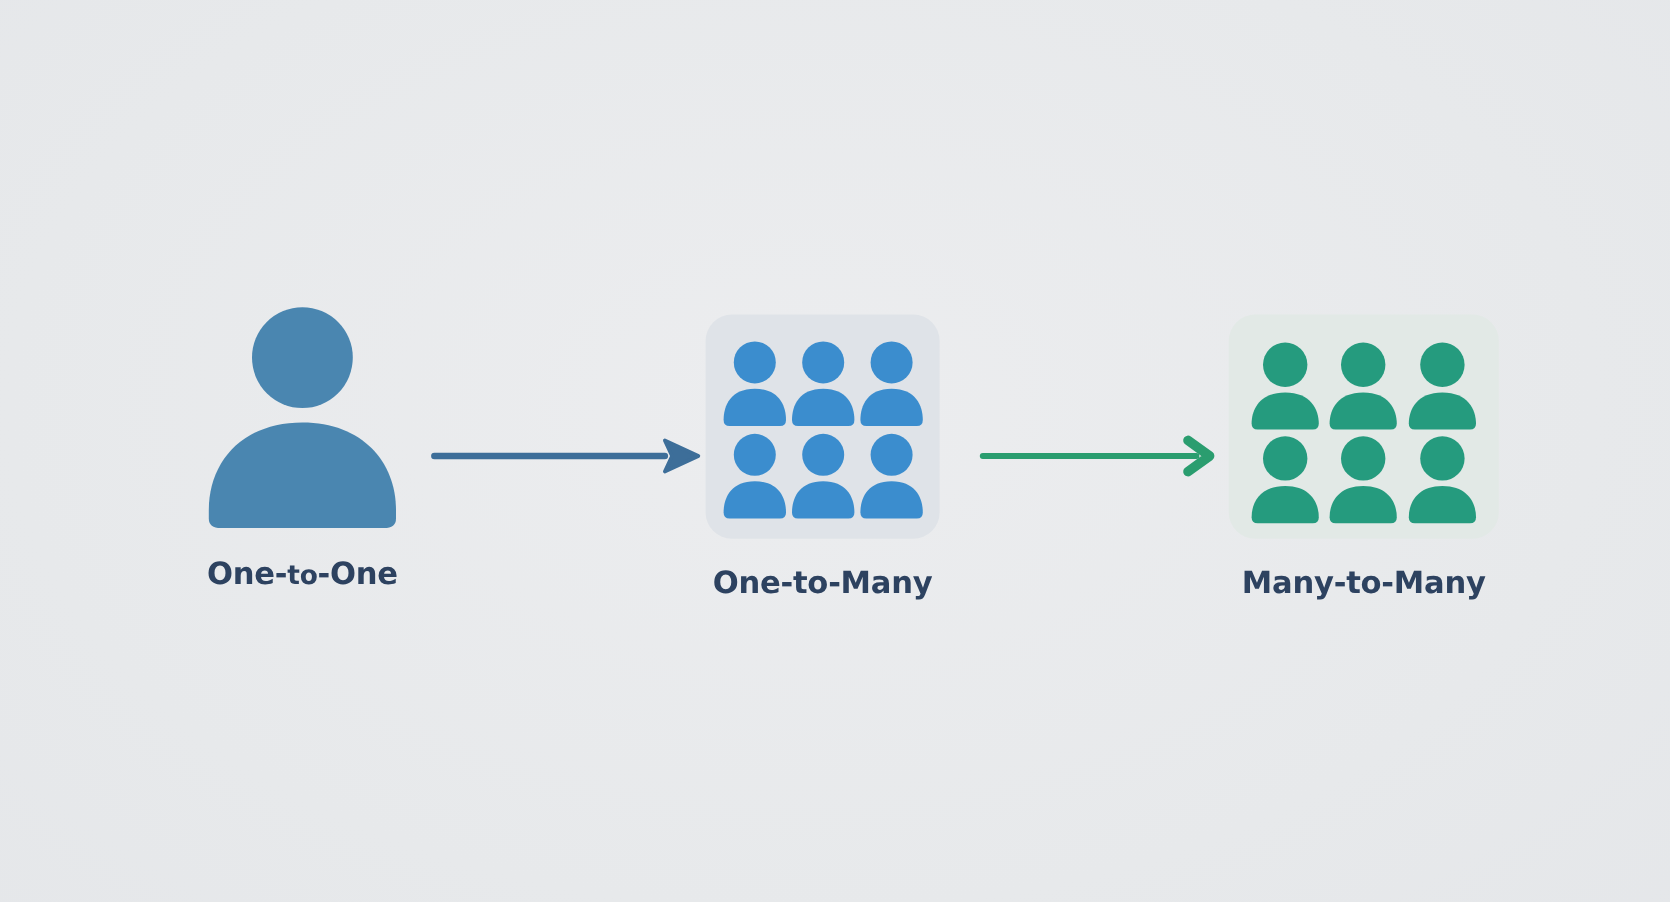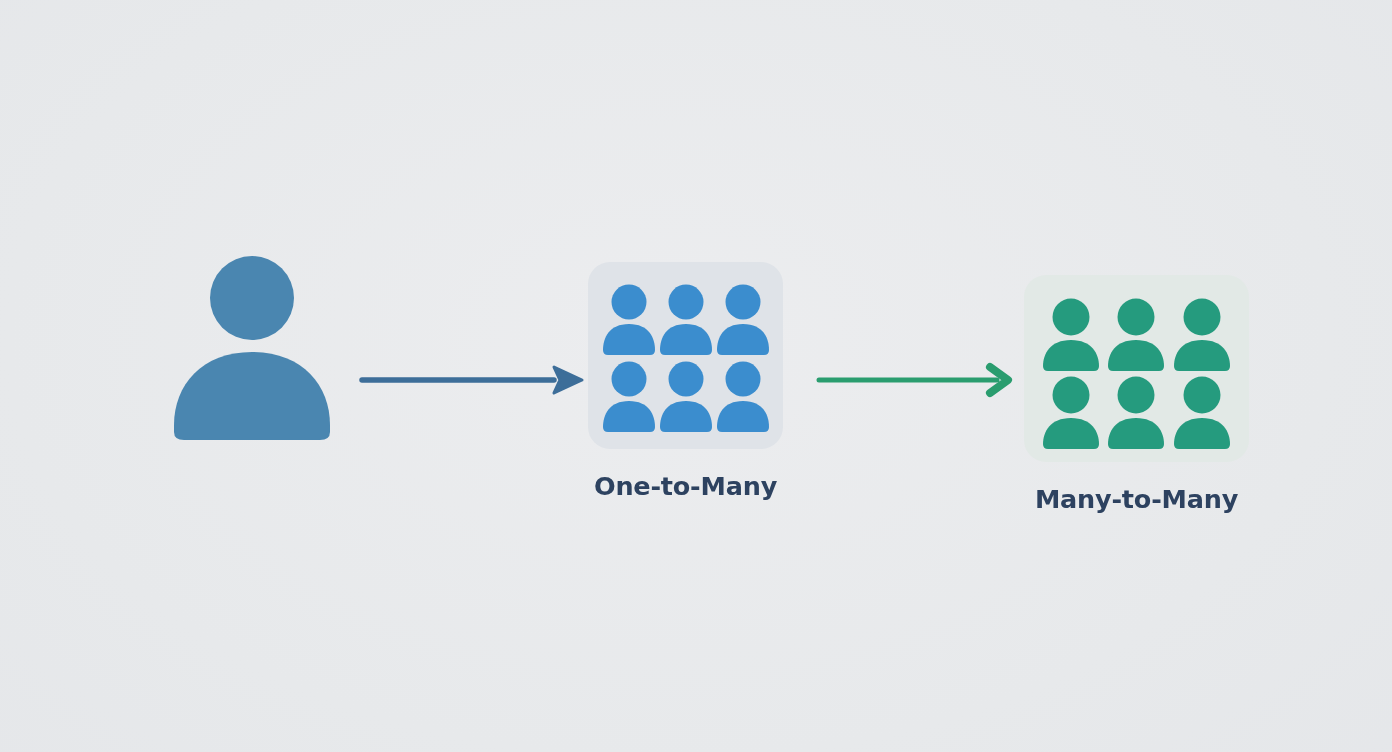--- a/index.html
+++ b/index.html
@@ -104,20 +104,23 @@
         <path d="M85 100
                  C 135 100, 163 133, 163 173
                  L 163 180
                  Q 163 188, 153 188
                  L 17 188
                  Q 7 188, 7 180
                  L 7 173
                  C 7 133, 35 100, 85 100 Z" fill="#4a86b0"></path>
       </svg>
     </div>
+    <div class="node-label">
+      <span>One-</span><span class="tiny">to</span><span>-One</span>
+    </div>
   </div>
 
   <div class="arrow" style="left:358px; top:360px;">
     <svg width="230" height="40" viewBox="0 0 230 40" aria-hidden="true">
       <line x1="4" y1="20" x2="196" y2="20" stroke="#3d6e99" stroke-width="5.5" stroke-linecap="round"></line>
       <path d="M196 7 L 224 20 L 196 33 L 202 20 Z" fill="#3d6e99" stroke="#3d6e99" stroke-width="3" stroke-linejoin="round"></path>
     </svg>
   </div>
 
   <div class="node" style="left:588px; top:262px;">
@@ -162,21 +165,21 @@
     <div class="node-label">One-to-Many</div>
   </div>
 
   <div class="arrow" style="left:815px; top:360px;">
     <svg width="200" height="40" viewBox="0 0 200 40" aria-hidden="true">
       <line x1="4" y1="20" x2="182" y2="20" stroke="#2a9d6f" stroke-width="5" stroke-linecap="round"></line>
       <path d="M175 7 L 193 20 L 175 33" fill="none" stroke="#2a9d6f" stroke-width="8" stroke-linecap="round" stroke-linejoin="round"></path>
     </svg>
   </div>
 
-  <div class="node" style="left:1024px; top:275px;justify-content:center;">
+  <div class="node" style="left:1024px; top:262px;justify-content:center;">
     <div class="node-art card green">
       <div class="person-cell">
         <svg width="60" height="76" viewBox="0 0 60 76">
             <circle cx="30" cy="20" r="18.5" fill="#259b7e"></circle>
             <path d="M30 43 C 51 43, 58 57, 58 69 Q 58 74, 53 74 L 7 74 Q 2 74, 2 69 C 2 57, 9 43, 30 43 Z" fill="#259b7e"></path>
           </svg>
       </div>
       <div class="person-cell">
         <svg width="60" height="76" viewBox="0 0 60 76">
             <circle cx="30" cy="20" r="18.5" fill="#259b7e"></circle>

